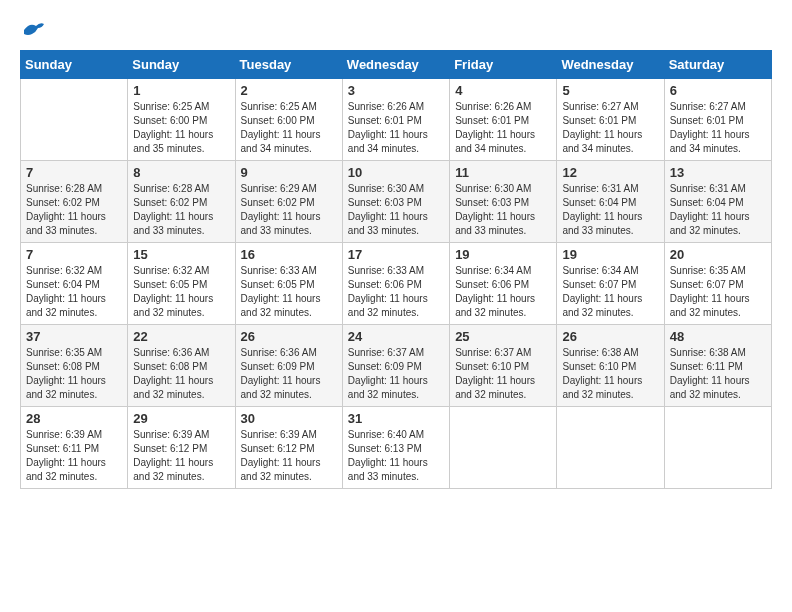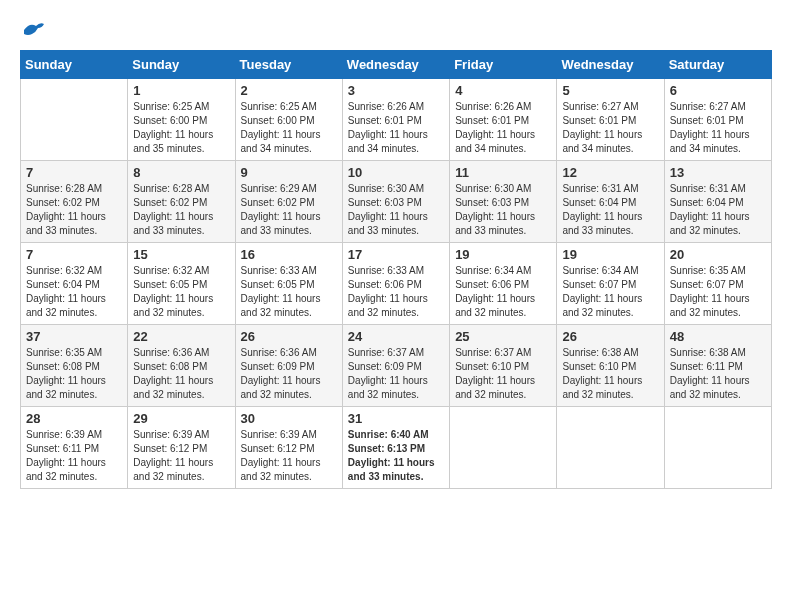--- a/index.html
+++ b/index.html
@@ -339,21 +339,21 @@
         </td>
         <td>
           <span class="day-number">30</span>
           <div class="cell-info" style="white-space: pre-line;">Sunrise: 6:39 AM
 Sunset: 6:12 PM
 Daylight: 11 hours
 and 32 minutes.</div>
         </td>
         <td>
           <span class="day-number">31</span>
-          <div class="cell-info" style="white-space: pre-line; font-weight: bold;">Sunrise: 6:40 AM
+          <div class="cell-info" style="white-space: pre-line;">Sunrise: 6:40 AM
 Sunset: 6:13 PM
 Daylight: 11 hours
 and 33 minutes.</div>
         </td>
         <td class="empty-cell"></td>
         <td class="empty-cell"></td>
         <td class="empty-cell"></td>
       </tr>
     </tbody>
 </table>

